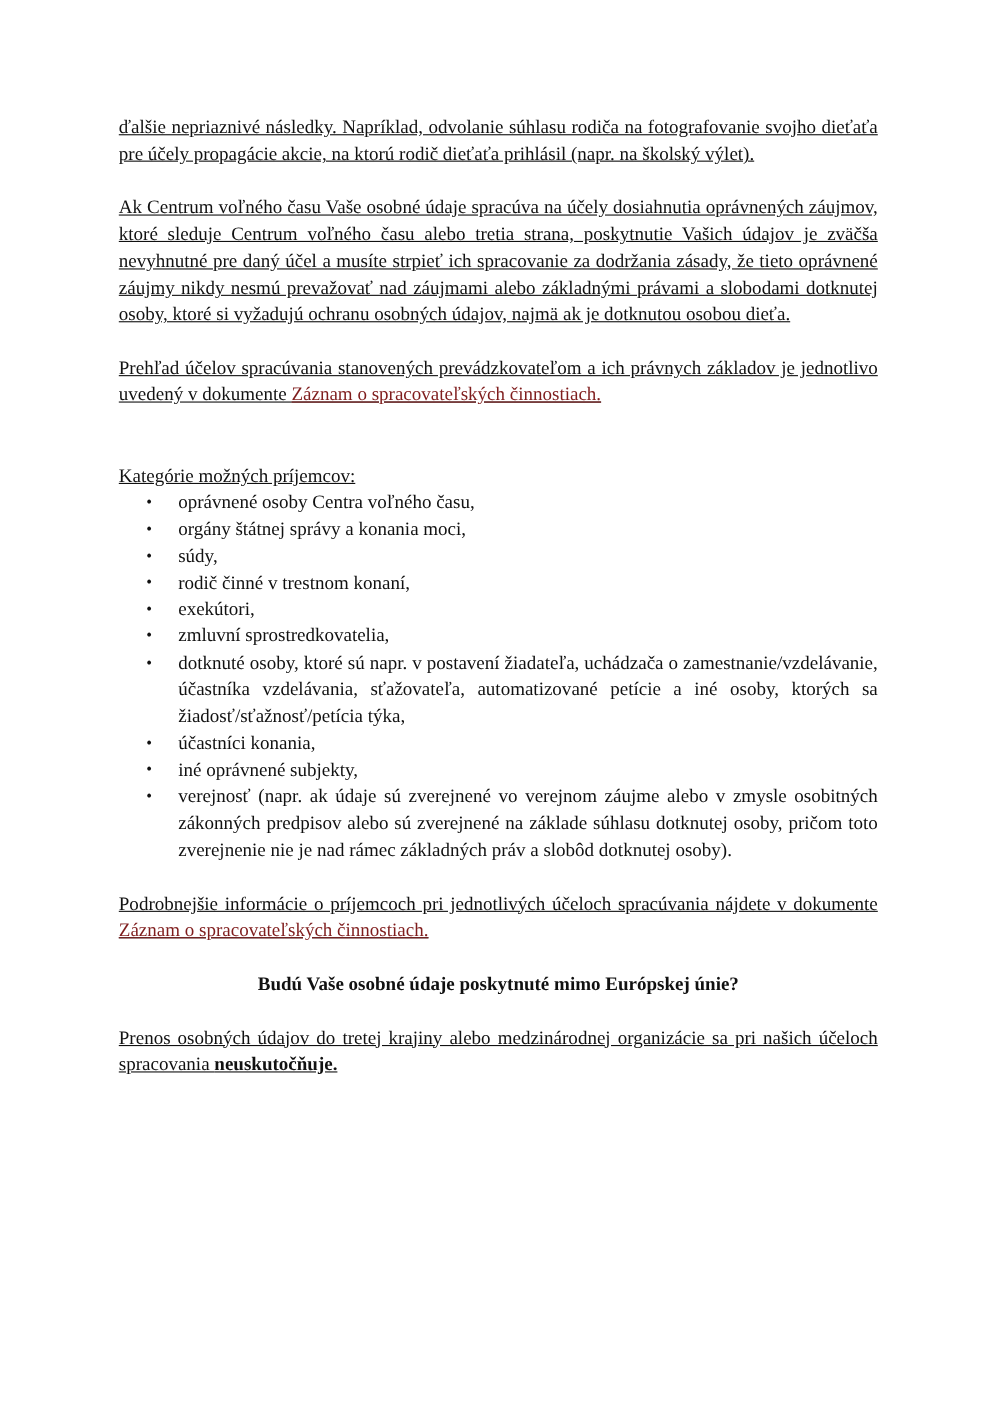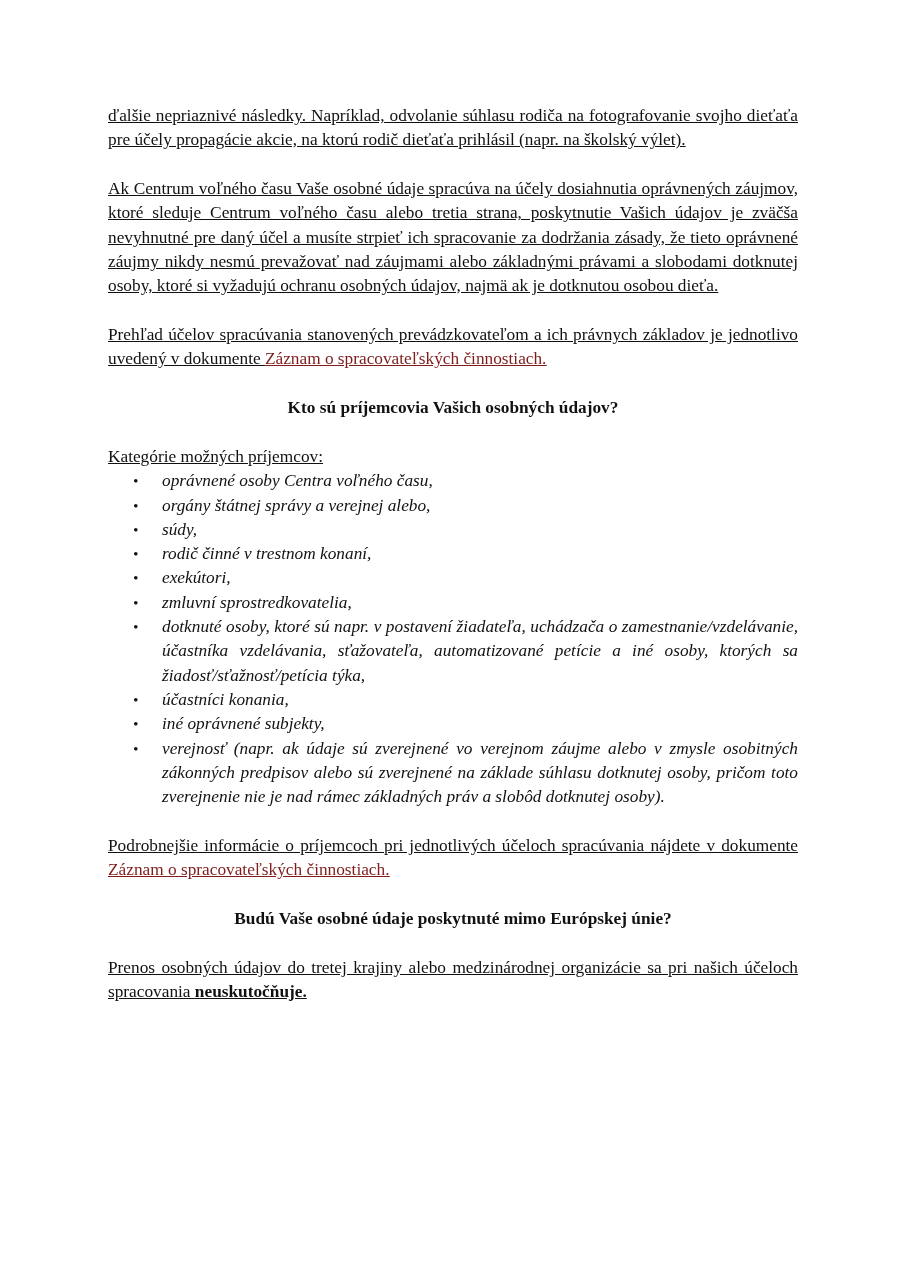--- a/index.html
+++ b/index.html
@@ -9,21 +9,21 @@
     font-family: "Liberation Serif", "DejaVu Serif", serif;
     font-size: 17.3px; line-height: 24.3px; color: #111111;
   }
   p { margin: 0; text-align: justify; text-decoration: underline; }
   .gap { height: 24.5px; }
   h2 {
     margin: 0; text-align: center; font-size: 17.3px; font-weight: bold;
     line-height: 24.3px;
   }
   a.link { color: #7f1d1d; text-decoration: underline; }
-  ul { margin: 0; padding: 0; list-style: none; font-style: italic; }
+  ul { margin: 0; padding: 0; list-style: none; }
   ul li { position: relative; padding-left: 54px; text-align: justify; }
   ul li::before {
     content: "\2022"; position: absolute; left: 25px; top: 0;
     font-size: 15px;
   }
   b.strong { font-weight: bold; margin-top: 18px; }
 </style>
 </head>
 <body>
 
@@ -31,27 +31,26 @@
 
   <p>ďalšie nepriaznivé následky. Napríklad, odvolanie súhlasu rodiča na fotografovanie svojho dieťaťa pre účely propagácie akcie, na ktorú rodič dieťaťa prihlásil (napr. na školský výlet).</p>
   <div class="gap"></div>
 
   <p>Ak Centrum voľného času Vaše osobné údaje spracúva na účely dosiahnutia oprávnených záujmov, ktoré sleduje Centrum voľného času alebo tretia strana, poskytnutie Vašich údajov je zväčša nevyhnutné pre daný účel a musíte strpieť ich spracovanie za dodržania zásady, že tieto oprávnené záujmy nikdy nesmú prevažovať nad záujmami alebo základnými právami a slobodami dotknutej osoby, ktoré si vyžadujú ochranu osobných údajov, najmä ak je dotknutou osobou dieťa.</p>
   <div class="gap"></div>
 
   <p><span>Prehľad účelov spracúvania stanovených prevádzkovateľom a ich právnych základov je jednotlivo uvedený v dokumente </span><a class="link" href="#">Záznam o spracovateľských činnostiach.</a></p>
   <div class="gap"></div>
 
-  <h2>Kto sú príjemcovia Vašich osobných údajov?</h2>
   <div class="gap"></div>
 
   <p>Kategórie možných príjemcov:</p>
   <ul>
     <li>oprávnené osoby Centra voľného času,</li>
-    <li>orgány štátnej správy a verejnej alebo,</li>
+    <li>orgány štátnej správy a konania moci,</li>
     <li>súdy,</li>
     <li>rodič činné v trestnom konaní,</li>
     <li>exekútori,</li>
     <li>zmluvní sprostredkovatelia,</li>
     <li>dotknuté osoby, ktoré sú napr. v postavení žiadateľa, uchádzača o zamestnanie/vzdelávanie, účastníka vzdelávania, sťažovateľa, automatizované petície a iné osoby, ktorých sa žiadosť/sťažnosť/petícia týka,</li>
     <li>účastníci konania,</li>
     <li>iné oprávnené subjekty,</li>
     <li>verejnosť (napr. ak údaje sú zverejnené vo verejnom záujme alebo v zmysle osobitných zákonných predpisov alebo sú zverejnené na základe súhlasu dotknutej osoby, pričom toto zverejnenie nie je nad rámec základných práv a slobôd dotknutej osoby).</li>
   </ul>
   <div class="gap"></div>

